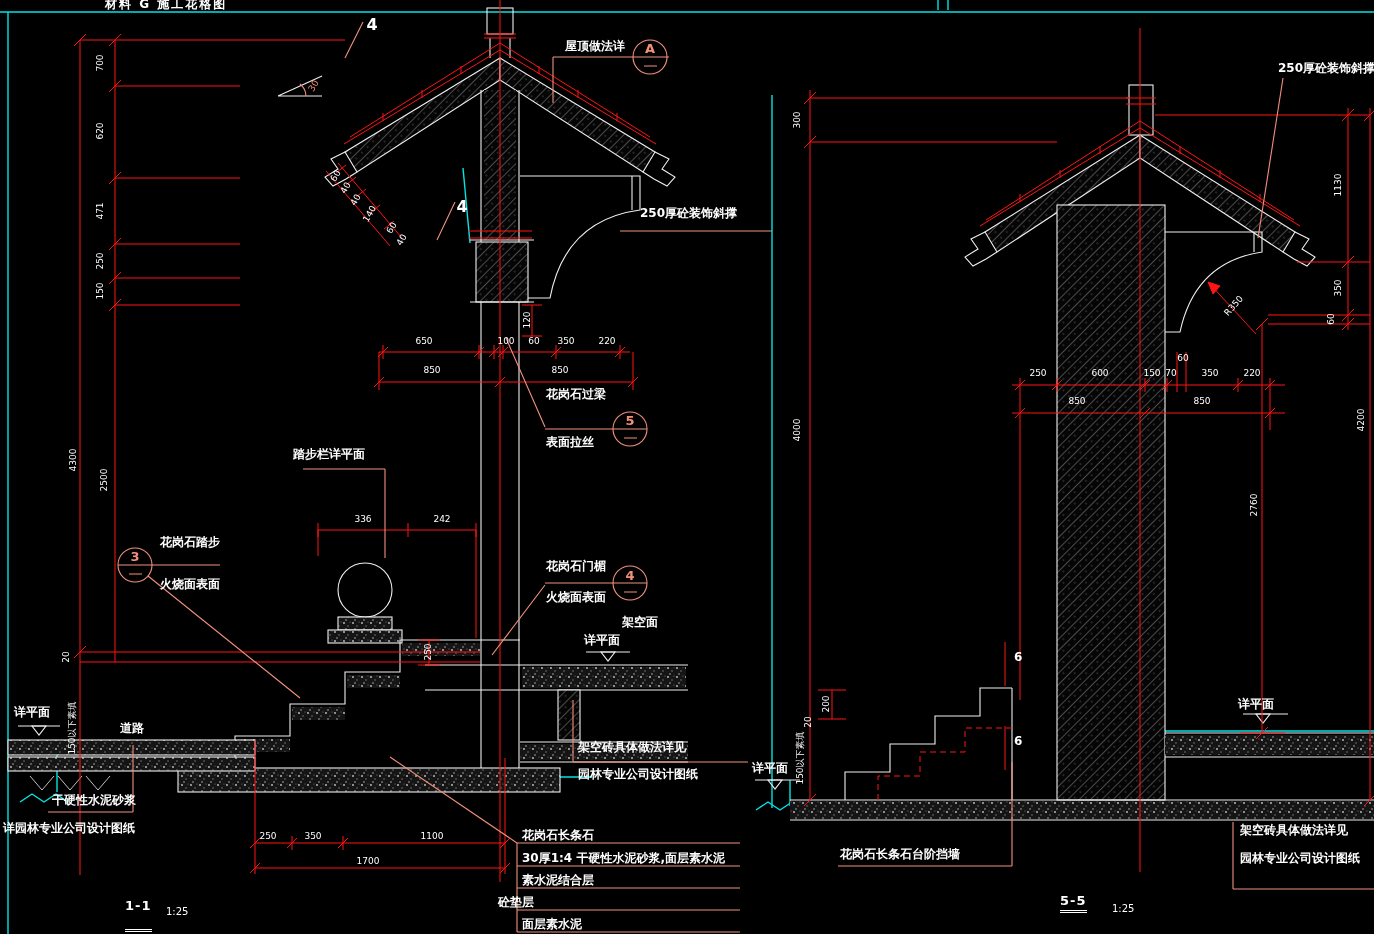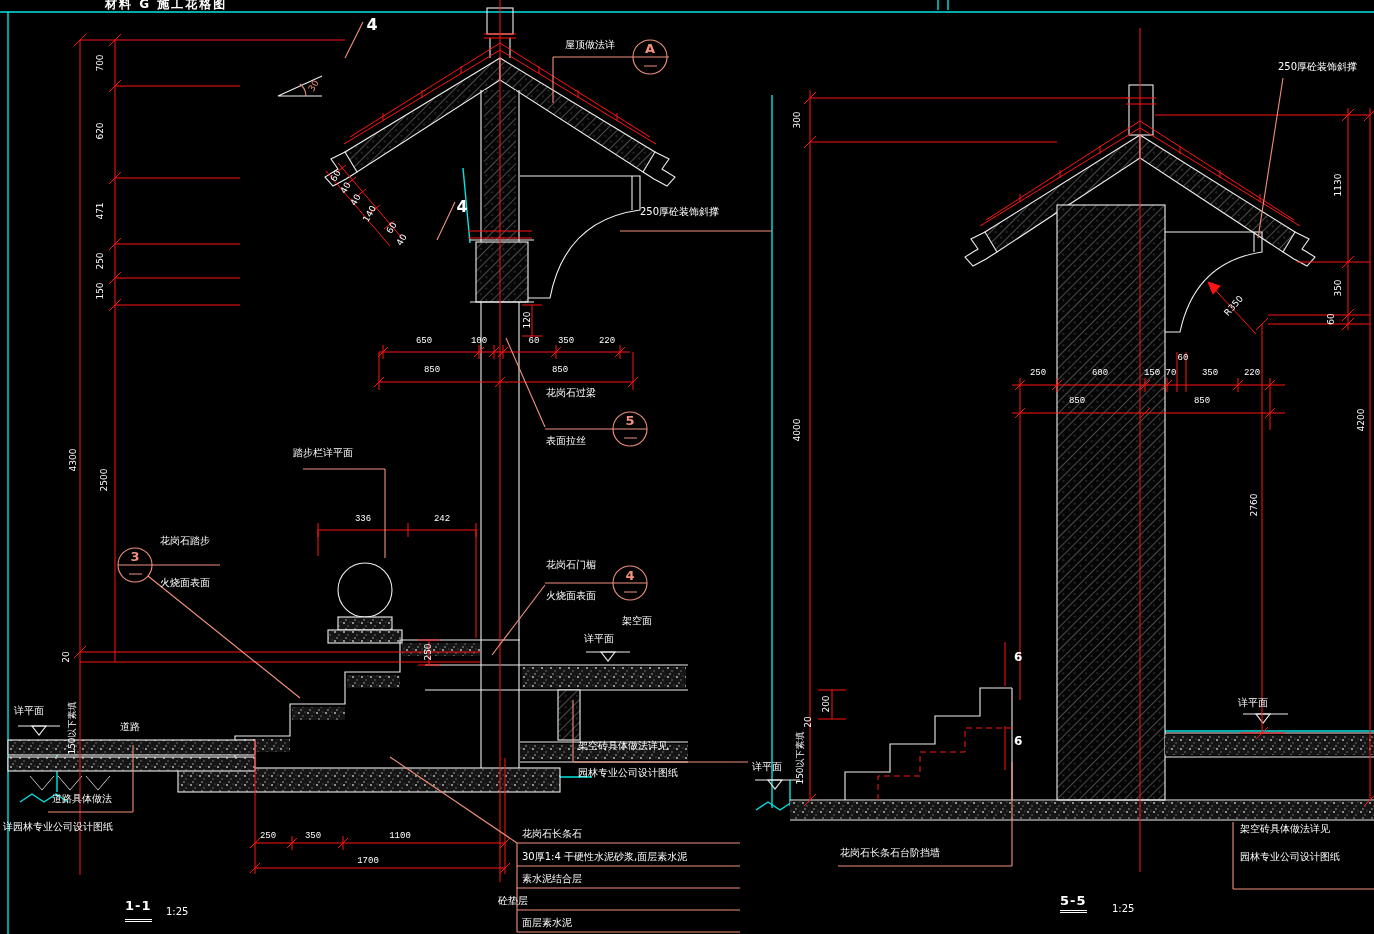--- a/index.html
+++ b/index.html
@@ -1,21 +1,21 @@
 <!DOCTYPE html>
 <html><head>
 <meta charset="utf-8">
 <style>
   html,body{margin:0;padding:0;background:#000;}
   #stage{position:relative;width:1374px;height:934px;background:#000;overflow:hidden;
          font-family:"DejaVu Sans",sans-serif;}
   #cad{position:absolute;left:0;top:0;}
-  .t{position:absolute;color:#fff;font-size:10px;font-weight:normal;white-space:nowrap;line-height:1;}
+  .t{position:absolute;color:#fff;font-size:12px;font-weight:bold;white-space:nowrap;line-height:1;}
   .d{position:absolute;color:#fff;font-size:9px;font-weight:normal;white-space:nowrap;line-height:1;}
-  .c{transform:translate(-50%,-50%);font-family:Liberation Mono, monospace;}
+  .c{transform:translate(-50%,-50%);}
   .r{transform:translate(-50%,-50%) rotate(-90deg);}
   .s{transform:translate(-50%,-50%) rotate(-60deg);}
   .r350{transform:translate(-50%,-50%) rotate(-48deg);}
   .sal{color:#f2907c;}
   .bub{position:absolute;color:#f2907c;font-size:13px;font-weight:bold;transform:translate(-50%,-50%);}
   .mk4{position:absolute;color:#fff;font-size:16px;font-weight:bold;transform:translate(-50%,-50%);}
   .mk6{position:absolute;color:#fff;font-size:12px;font-weight:bold;}
   .vw{position:absolute;color:#fff;font-size:13px;font-weight:bold;letter-spacing:1px;}
   .sc{position:absolute;color:#fff;font-size:10px;text-align:center;}
   .ttl{position:absolute;color:#fff;font-size:12px;font-weight:bold;letter-spacing:2px;}
@@ -228,21 +228,21 @@
 <div class="t" style="left:546px;top:436px">表面拉丝</div>
 <div class="t" style="left:546px;top:560px">花岗石门楣</div>
 <div class="t" style="left:546px;top:591px">火烧面表面</div>
 <div class="t" style="left:160px;top:536px">花岗石踏步</div>
 <div class="t" style="left:160px;top:578px">火烧面表面</div>
 <div class="t" style="left:293px;top:448px">踏步栏详平面</div>
 <div class="t" style="left:622px;top:616px">架空面</div>
 <div class="t" style="left:584px;top:634px">详平面</div>
 <div class="t" style="left:14px;top:706px">详平面</div>
 <div class="t" style="left:120px;top:722px">道路</div>
-<div class="t" style="left:52px;top:794px">道路具体做法</div>
+<div class="t" style="left:52px;top:794px">干硬性水泥砂浆</div>
 <div class="t" style="left:3px;top:822px">详园林专业公司设计图纸</div>
 <div class="t" style="left:578px;top:741px">架空砖具体做法详见</div>
 <div class="t" style="left:578px;top:768px">园林专业公司设计图纸</div>
 
 <div class="t" style="left:522px;top:829px">花岗石长条石</div>
 <div class="t" style="left:522px;top:852px">30厚1:4 干硬性水泥砂浆,面层素水泥</div>
 <div class="t" style="left:522px;top:874px">素水泥结合层</div>
 <div class="t" style="left:498px;top:896px">砼垫层</div>
 <div class="t" style="left:522px;top:918px">面层素水泥</div>
 
@@ -257,57 +257,57 @@
 <div class="bub" style="left:630px;top:420px">5</div>
 <div class="bub" style="left:630px;top:575px">4</div>
 <div class="bub" style="left:135px;top:556px">3</div>
 <div class="mk4" style="left:372px;top:24px">4</div>
 <div class="mk4" style="left:462px;top:206px">4</div>
 <div class="mk6" style="left:1014px;top:650px">6</div>
 <div class="mk6" style="left:1014px;top:734px">6</div>
 <div class="d s sal" style="left:314px;top:86px">30</div>
 <div class="d r350" style="left:1234px;top:306px">R350</div>
 
-<div class="vw" style="left:125px;top:898px;border-bottom:3px double #fff;padding-bottom:6px">1-1</div>
+<div class="vw" style="left:125px;top:898px;border-bottom:3px double #fff;padding-bottom:16px">1-1</div>
 <div class="sc" style="left:166px;top:906px">1:25</div>
 <div class="vw" style="left:1060px;top:893px;border-bottom:3px double #fff;padding-bottom:2px">5-5</div>
 <div class="sc" style="left:1112px;top:903px">1:25</div>
 
 <div class="d r" style="left:100px;top:63px">700</div>
 <div class="d r" style="left:100px;top:131px">620</div>
 <div class="d r" style="left:100px;top:211px">471</div>
 <div class="d r" style="left:100px;top:261px">250</div>
 <div class="d r" style="left:100px;top:291px">150</div>
 <div class="d r" style="left:73px;top:460px">4300</div>
 <div class="d r" style="left:104px;top:480px">2500</div>
 <div class="d r" style="left:66px;top:657px">20</div>
 <div class="d r" style="left:72px;top:728px">150以下素填</div>
 
 <div class="d c" style="left:424px;top:341px">650</div>
-<div class="d c" style="left:479px;top:341px">100</div>
+<div class="d c" style="left:506px;top:341px">100</div>
 <div class="d c" style="left:534px;top:341px">60</div>
 <div class="d c" style="left:566px;top:341px">350</div>
 <div class="d c" style="left:607px;top:341px">220</div>
 <div class="d c" style="left:432px;top:370px">850</div>
 <div class="d c" style="left:560px;top:370px">850</div>
 <div class="d r" style="left:527px;top:320px">120</div>
 <div class="d c" style="left:363px;top:519px">336</div>
 <div class="d c" style="left:442px;top:519px">242</div>
 <div class="d r" style="left:428px;top:652px">250</div>
 
 <div class="d s" style="left:336px;top:176px">60</div>
 <div class="d s" style="left:346px;top:188px">40</div>
 <div class="d s" style="left:356px;top:200px">40</div>
 <div class="d s" style="left:370px;top:214px">140</div>
 <div class="d s" style="left:392px;top:228px">60</div>
 <div class="d s" style="left:402px;top:240px">40</div>
 
 <div class="d c" style="left:268px;top:836px">250</div>
 <div class="d c" style="left:313px;top:836px">350</div>
-<div class="d c" style="left:400px;top:836px">1100</div>
+<div class="d c" style="left:432px;top:836px">1100</div>
 <div class="d c" style="left:368px;top:861px">1700</div>
 
 <div class="d r" style="left:797px;top:120px">300</div>
 <div class="d r" style="left:797px;top:430px">4000</div>
 <div class="d r" style="left:1338px;top:185px">1130</div>
 <div class="d r" style="left:1338px;top:288px">350</div>
 <div class="d r" style="left:1331px;top:319px">60</div>
 <div class="d r" style="left:1361px;top:420px">4200</div>
 <div class="d r" style="left:1254px;top:505px">2760</div>
 

